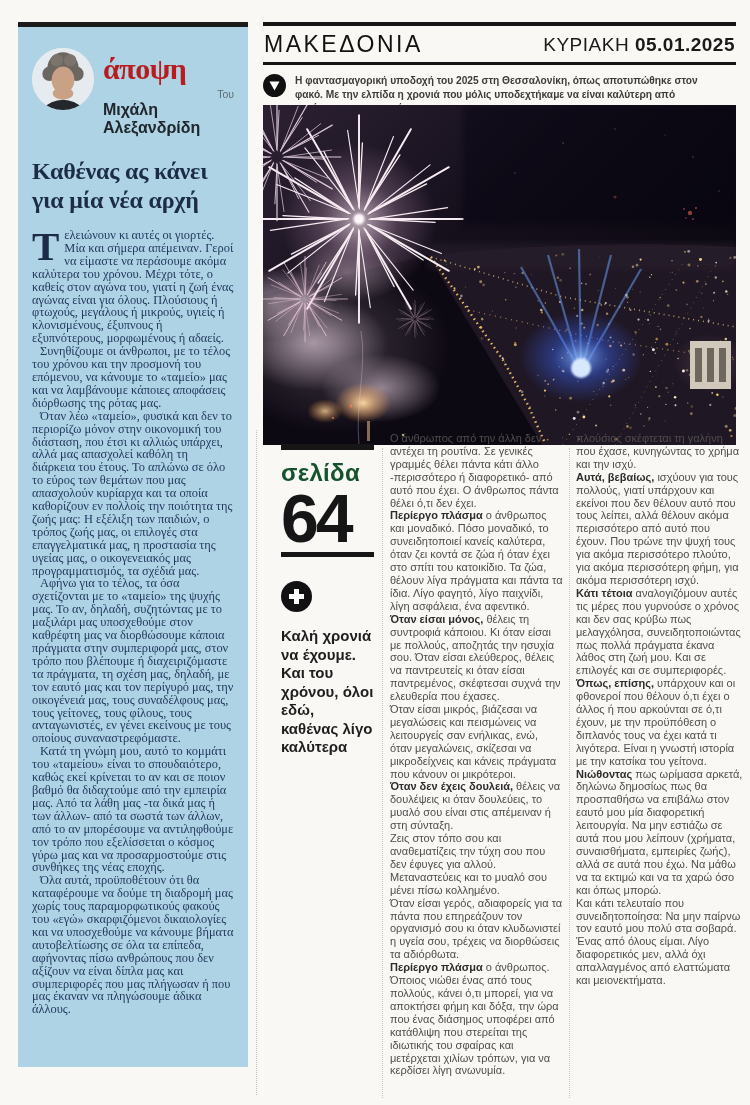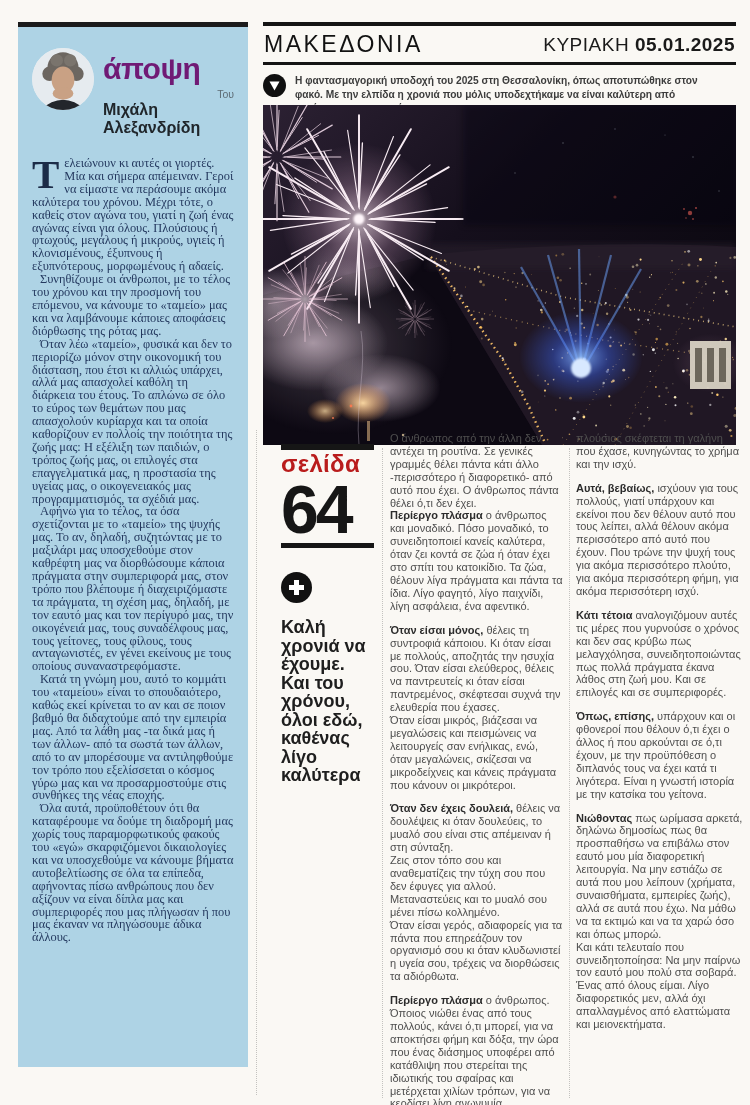--- a/index.html
+++ b/index.html
@@ -6,21 +6,21 @@
   .page{position:relative;width:750px;height:1105px;background:#faf8f4;overflow:hidden;
         font-family:"Liberation Sans","DejaVu Sans",sans-serif;color:#222;}
 
   
   .opinion{position:absolute;left:18px;top:22px;width:230px;}
   .op-toprule{height:5px;background:#1b1b1b;}
   .op-box{background:#aed3e5;padding:13px 14px 16px 14px;min-height:1040px;box-sizing:border-box;}
   .op-head{display:flex;align-items:flex-start;gap:9px;margin-top:8px;}
   .portrait{width:62px;height:62px;border-radius:50%;overflow:hidden;flex:0 0 62px;background:#e8eef2;}
   .op-head-text{padding-top:6px;}
-  .op-label{font-size:30px;font-weight:bold;color:#701a75;line-height:30px;letter-spacing:-0.5px;}
+  .op-label{font-size:30px;font-weight:bold;color:#b91c1c;line-height:30px;letter-spacing:-0.5px;font-family:Liberation Serif, serif;}
   .byline-prefix{font-size:10.5px;color:#5d6b74;margin-top:4px;text-align:right;}
   .byline-author{font-size:16px;font-weight:bold;color:#20262b;margin-top:1px;}
   .op-title{font-family:"Liberation Serif","DejaVu Serif",serif;font-weight:bold;color:#1c2c48;
             font-size:24px;line-height:29px;margin:20px 0 14px 0;letter-spacing:-0.2px;}
   .op-title span{display:block;}
   .op-body{font-family:"Liberation Serif","DejaVu Serif",serif;font-size:12.4px;line-height:12.9px;
            color:#24395f;}
   .op-para{margin:0;text-indent:8px;}
   .op-para.first{text-indent:0;}
   .dropcap{float:left;font-size:41px;line-height:33px;font-weight:bold;color:#1c2c48;padding:1px 5px 0 0;}
@@ -42,33 +42,33 @@
   .cap-text{font-size:10.2px;line-height:13.5px;font-weight:bold;color:#3c3c3c;width:408px;}
   .cap-credit{position:absolute;right:2px;bottom:1px;font-size:9.5px;color:#9a9a98;}
 
   
   .photo{position:absolute;left:0;top:83px;width:473px;height:340px;background:#0c0911;}
   .photo svg{display:block;}
 
   
   .pageref{position:absolute;left:281px;top:444px;width:93px;}
   .pr-bar{height:6px;background:#161616;}
-  .pr-label{font-size:24px;font-weight:bold;color:#b91c1c;letter-spacing:0.3px;margin-top:0;}
+  .pr-label{font-size:24px;font-weight:bold;color:#14532d;letter-spacing:0.3px;margin-top:9px;}
   .pr-number{font-size:68px;font-weight:bold;color:#161616;line-height:58px;letter-spacing:-3px;margin-top:2px;}
   .pr-rule{height:5px;background:#161616;margin-top:5px;}
   .plus-wrap{margin-top:24px;}
   .plus-icon{width:31px;height:31px;border-radius:50%;background:#111;display:flex;align-items:center;justify-content:center;}
-  .pr-note{margin-top:15px;font-size:18px;font-weight:bold;line-height:18.5px;color:#1e1e1e;}
+  .pr-note{margin-top:15px;font-size:15px;font-weight:bold;line-height:18.5px;color:#1e1e1e;}
 
   
   .colmid,.colright{position:absolute;top:432px;font-size:11px;line-height:12.9px;color:#4e4e4e;}
   .colmid{left:390px;width:173px;}
   .colright{left:576px;width:167px;}
   .col-para{margin:0;}
-  .col-para.gap{margin-top:11px;}
+  .col-para.gap{}
   .col-para .lead{color:#2c2c2c;}
 
   
   .vsep{position:absolute;width:0;border-left:1px dotted #c3c2bf;}
   .vsep.s1{left:256px;top:430px;height:665px;}
   .vsep.s2{left:382px;top:448px;height:650px;}
   .vsep.s3{left:569px;top:448px;height:650px;}
 </style>
 </head>
 <body>
@@ -92,20 +92,22 @@
             <ellipse cx="30" cy="44" rx="10" ry="6" fill="#c9a184"></ellipse>
           </svg>
         </div>
         <div class="op-head-text">
           <div class="op-label">άποψη</div>
           <div class="byline-prefix">Του</div>
           <div class="byline-author">Μιχάλη Αλεξανδρίδη</div>
         </div>
       </div>
       <h1 class="op-title">
+        <span>Καθένας ας κάνει</span>
+        <span>για μία νέα αρχή</span>
       </h1>
       <div class="op-body">
         <p class="op-para first"><span class="dropcap">Τ</span><span>ελειώνουν κι αυτές οι γιορτές. Μία και σήμερα απέμειναν. Γεροί να είμαστε να περάσουμε ακόμα καλύτερα του χρόνου. Μέχρι τότε, ο καθείς στον αγώνα του, γιατί η ζωή ένας αγώνας είναι για όλους. Πλούσιους ή φτωχούς, μεγάλους ή μικρούς, υγιείς ή κλονισμένους, έξυπνους ή εξυπνότερους, μορφωμένους ή αδαείς.</span></p>
         <div>
 
             <p class="op-para">Συνηθίζουμε οι άνθρωποι, με το τέλος του χρόνου και την προσμονή του επόμενου, να κάνουμε το «ταμείο» μας και να λαμβάνουμε κάποιες αποφάσεις διόρθωσης της ρότας μας.</p>
 
             <p class="op-para">Όταν λέω «ταμείο», φυσικά και δεν το περιορίζω μόνον στην οικονομική του διάσταση, που έτσι κι αλλιώς υπάρχει, αλλά μας απασχολεί καθόλη τη διάρκεια του έτους. Το απλώνω σε όλο το εύρος των θεμάτων που μας απασχολούν κυρίαρχα και τα οποία καθορίζουν εν πολλοίς την ποιότητα της ζωής μας: Η εξέλιξη των παιδιών, ο τρόπος ζωής μας, οι επιλογές στα επαγγελματικά μας, η προστασία της υγείας μας, ο οικογενειακός μας προγραμματισμός, τα σχέδιά μας.</p>
 
             <p class="op-para">Αφήνω για το τέλος, τα όσα σχετίζονται με το «ταμείο» της ψυχής μας. Το αν, δηλαδή, συζητώντας με το μαξιλάρι μας υποσχεθούμε στον καθρέφτη μας να διορθώσουμε κάποια πράγματα στην συμπεριφορά μας, στον τρόπο που βλέπουμε ή διαχειριζόμαστε τα πράγματα, τη σχέση μας, δηλαδή, με τον εαυτό μας και τον περίγυρό μας, την οικογένειά μας, τους συναδέλφους μας, τους γείτονες, τους φίλους, τους ανταγωνιστές, εν γένει εκείνους με τους οποίους συναναστρεφόμαστε.</p>

